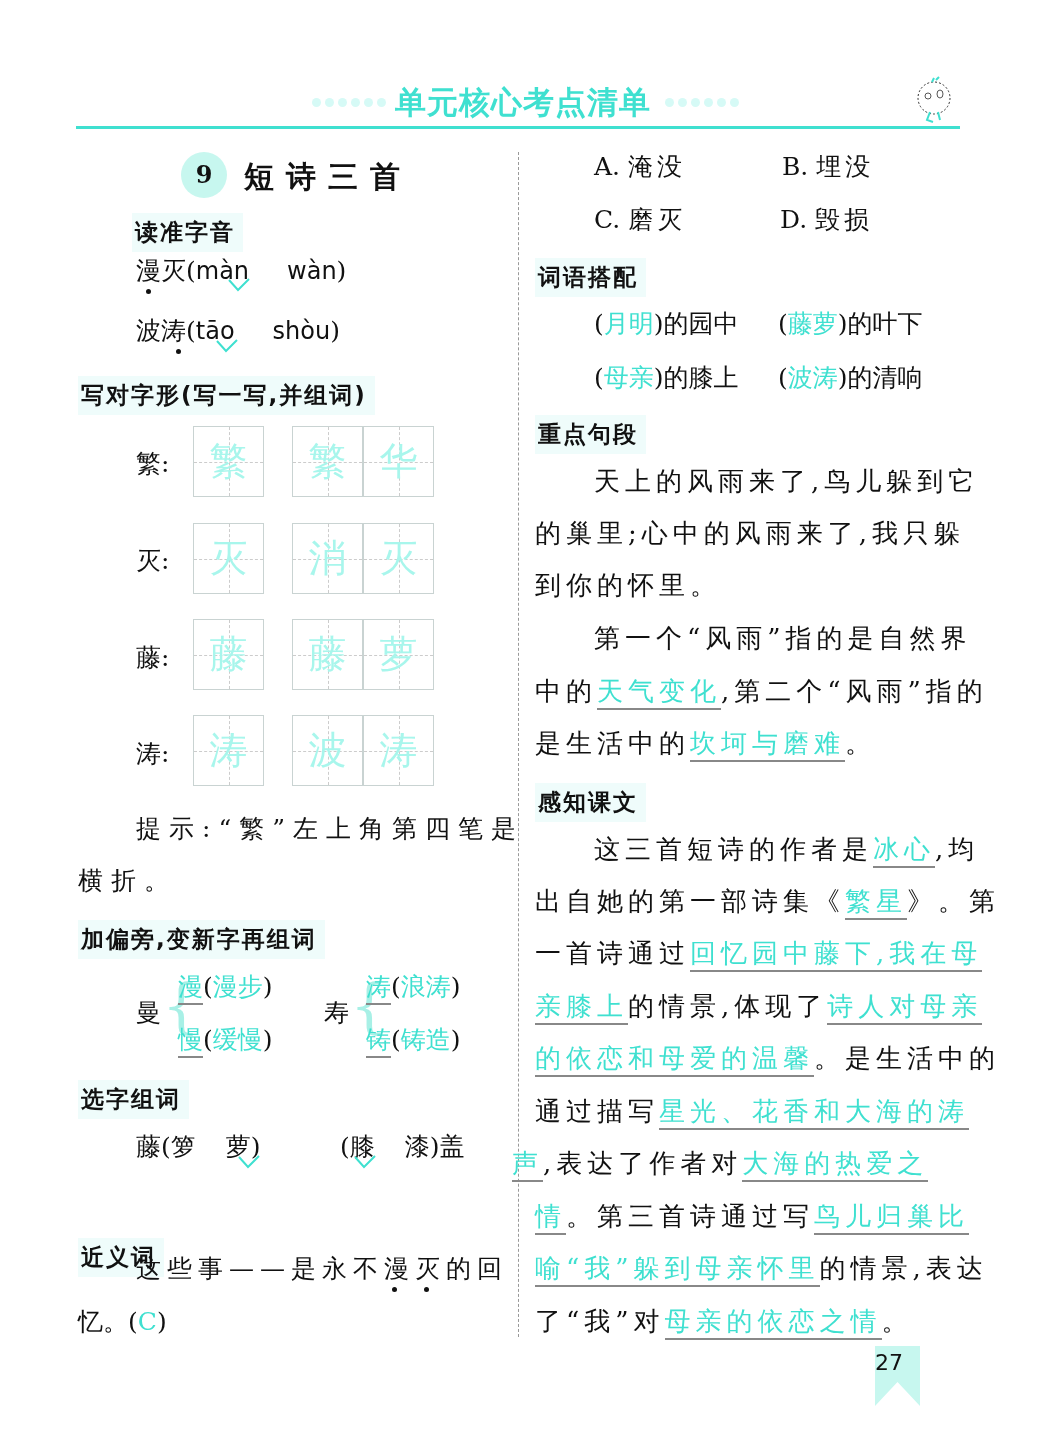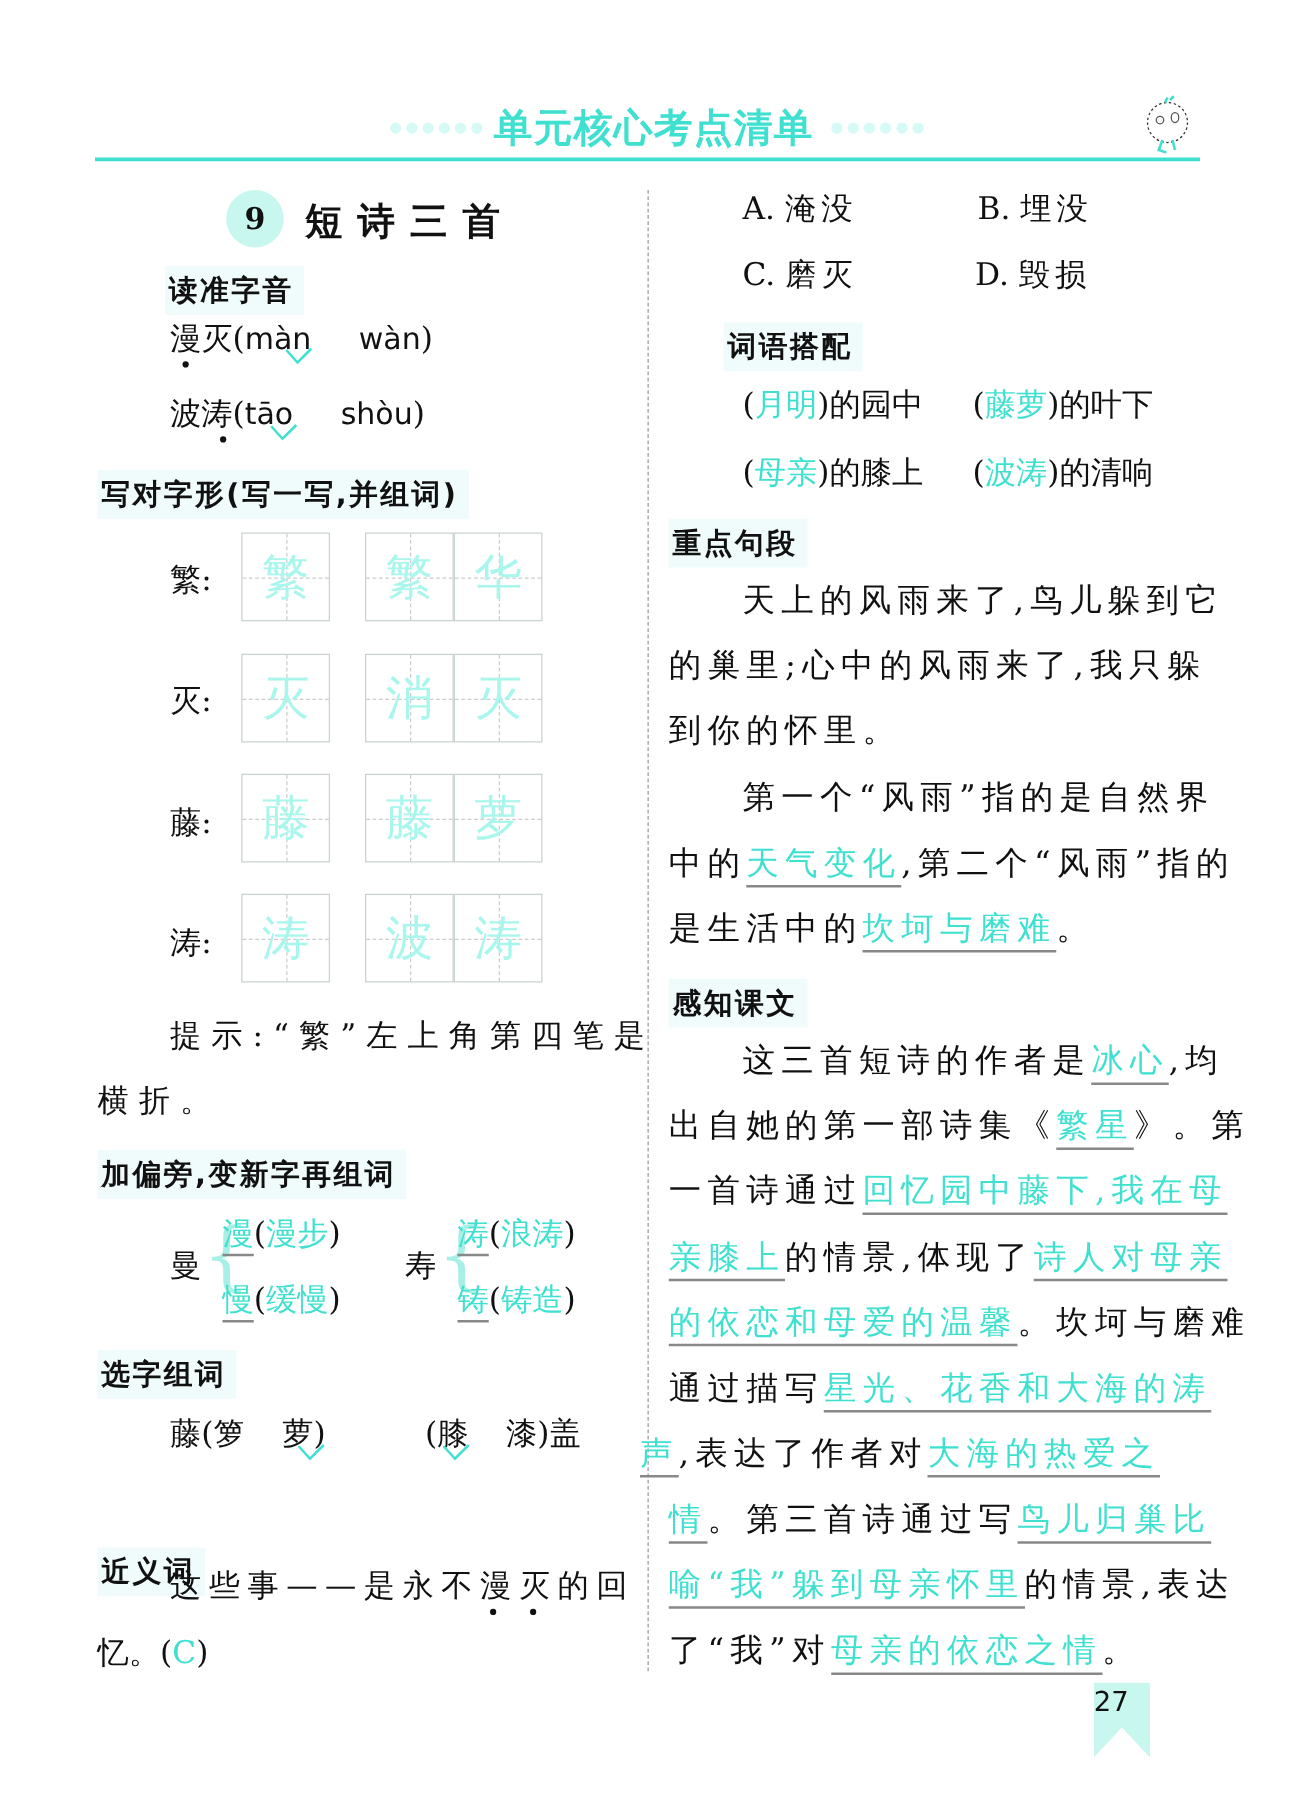--- a/index.html
+++ b/index.html
@@ -184,42 +184,42 @@
 <div class="abs dot-mark" style="left:424px;top:1287px;"></div>
 <div class="abs txt" style="left:78px;top:1305px;">
   <span>忆。(</span><span class="cyan">C</span><span>)</span>
 </div>
 
 <div class="abs txt" style="left:594px;top:150px;"><span>A.</span> <span style="letter-spacing:4px;">淹没</span></div>
 <div class="abs txt" style="left:782px;top:150px;"><span>B.</span> <span style="letter-spacing:4px;font-family:Liberation Serif, serif;">埋没</span></div>
 <div class="abs txt" style="left:594px;top:203px;"><span>C.</span> <span style="letter-spacing:4px;">磨灭</span></div>
 <div class="abs txt" style="left:780px;top:203px;"><span>D.</span> <span style="letter-spacing:4px;">毁损</span></div>
 
-<div class="abs sec" style="left:535px;top:258px;margin-left:44px;">词语搭配</div>
+<div class="abs sec" style="left:535px;top:258px;">词语搭配</div>
 <div class="abs txt" style="left:594px;top:307px;">(<span class="cyan">月明</span>)<span>的园中</span></div>
 <div class="abs txt" style="left:778px;top:307px;">(<span class="cyan">藤萝</span>)<span>的叶下</span></div>
 <div class="abs txt" style="left:594px;top:361px;">(<span class="cyan">母亲</span>)<span>的膝上</span></div>
 <div class="abs txt" style="left:778px;top:361px;">(<span class="cyan">波涛</span>)<span>的清响</span></div>
 
 <div class="abs sec" style="left:535px;top:415px;">重点句段</div>
 <div class="abs para" style="left:594px;top:455px;">天上的风雨来了,鸟儿躲到它</div>
 <div class="abs para" style="left:535px;top:507px;">的巢里;心中的风雨来了,我只躲</div>
 <div class="abs para" style="left:535px;top:559px;">到你的怀里。</div>
 
 <div class="abs para" style="left:594px;top:612px;">第一个“风雨”指的是自然界</div>
 <div class="abs para" style="left:535px;top:665px;"><span>中的</span><span class="cyan ul">天气变化</span><span>,第二个“风雨”指的</span></div>
 <div class="abs para" style="left:535px;top:717px;"><span>是生活中的</span><span class="cyan ul">坎坷与磨难</span><span>。</span></div>
 
 <div class="abs sec" style="left:535px;top:783px;">感知课文</div>
 
 <div class="abs para" style="left:594px;top:823px;"><span>这三首短诗的作者是</span><span class="cyan ul">冰心</span><span>,均</span></div>
 <div class="abs para" style="left:535px;top:875px;"><span>出自她的第一部诗集《</span><span class="cyan ul">繁星</span><span>》。第</span></div>
 <div class="abs para" style="left:535px;top:927px;"><span>一首诗通过</span><span class="cyan ul">回忆园中藤下,我在母</span></div>
 <div class="abs para" style="left:535px;top:980px;"><span class="cyan ul">亲膝上</span><span>的情景,体现了</span><span class="cyan ul">诗人对母亲</span></div>
-<div class="abs para" style="left:535px;top:1032px;"><span class="cyan ul">的依恋和母爱的温馨</span><span>。坎坷与磨难</span></div>
+<div class="abs para" style="left:535px;top:1032px;"><span class="cyan ul">的依恋和母爱的温馨</span><span>。是生活中的</span></div>
 <div class="abs para" style="left:535px;top:1085px;"><span>通过描写</span><span class="cyan ul">星光、花香和大海的涛</span></div>
 <div class="abs para" style="left:512px;top:1137px;"><span class="cyan ul">声</span><span>,表达了作者对</span><span class="cyan ul">大海的热爱之</span></div>
 <div class="abs para" style="left:535px;top:1190px;"><span class="cyan ul">情</span><span>。第三首诗通过写</span><span class="cyan ul">鸟儿归巢比</span></div>
 <div class="abs para" style="left:535px;top:1242px;"><span class="cyan ul">喻“我”躲到母亲怀里</span><span>的情景,表达</span></div>
 <div class="abs para" style="left:535px;top:1295px;"><span>了“我”对</span><span class="cyan ul">母亲的依恋之情</span><span>。</span></div>
 
 <div class="abs page-badge"></div>
 <div class="abs page-num">27</div>
 
 </body></html>

